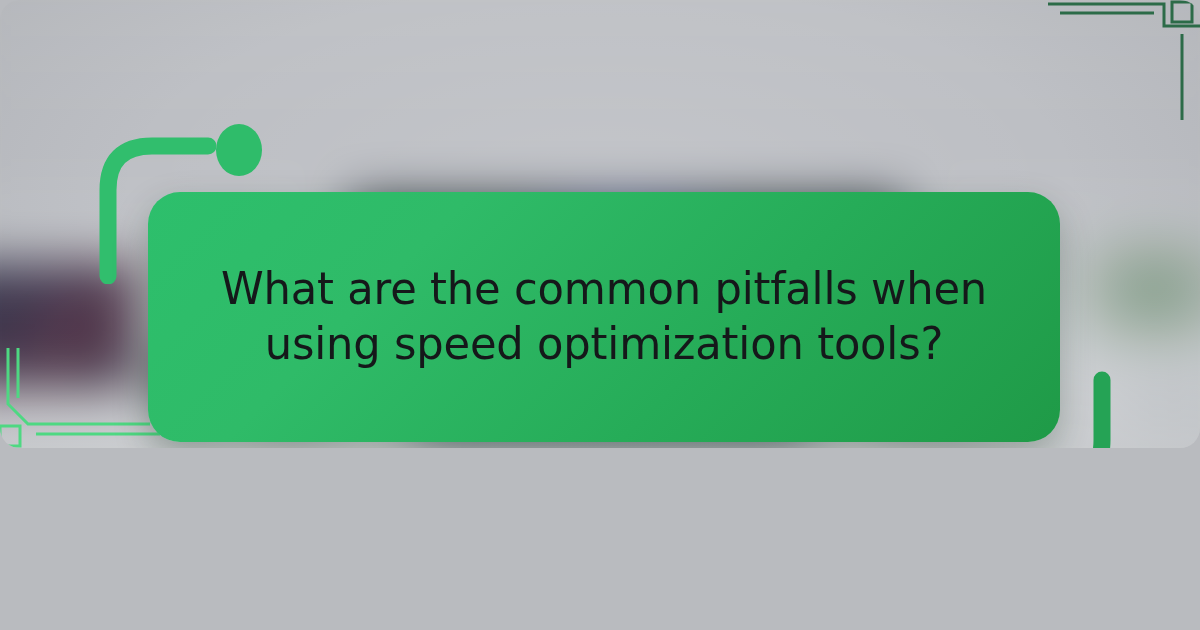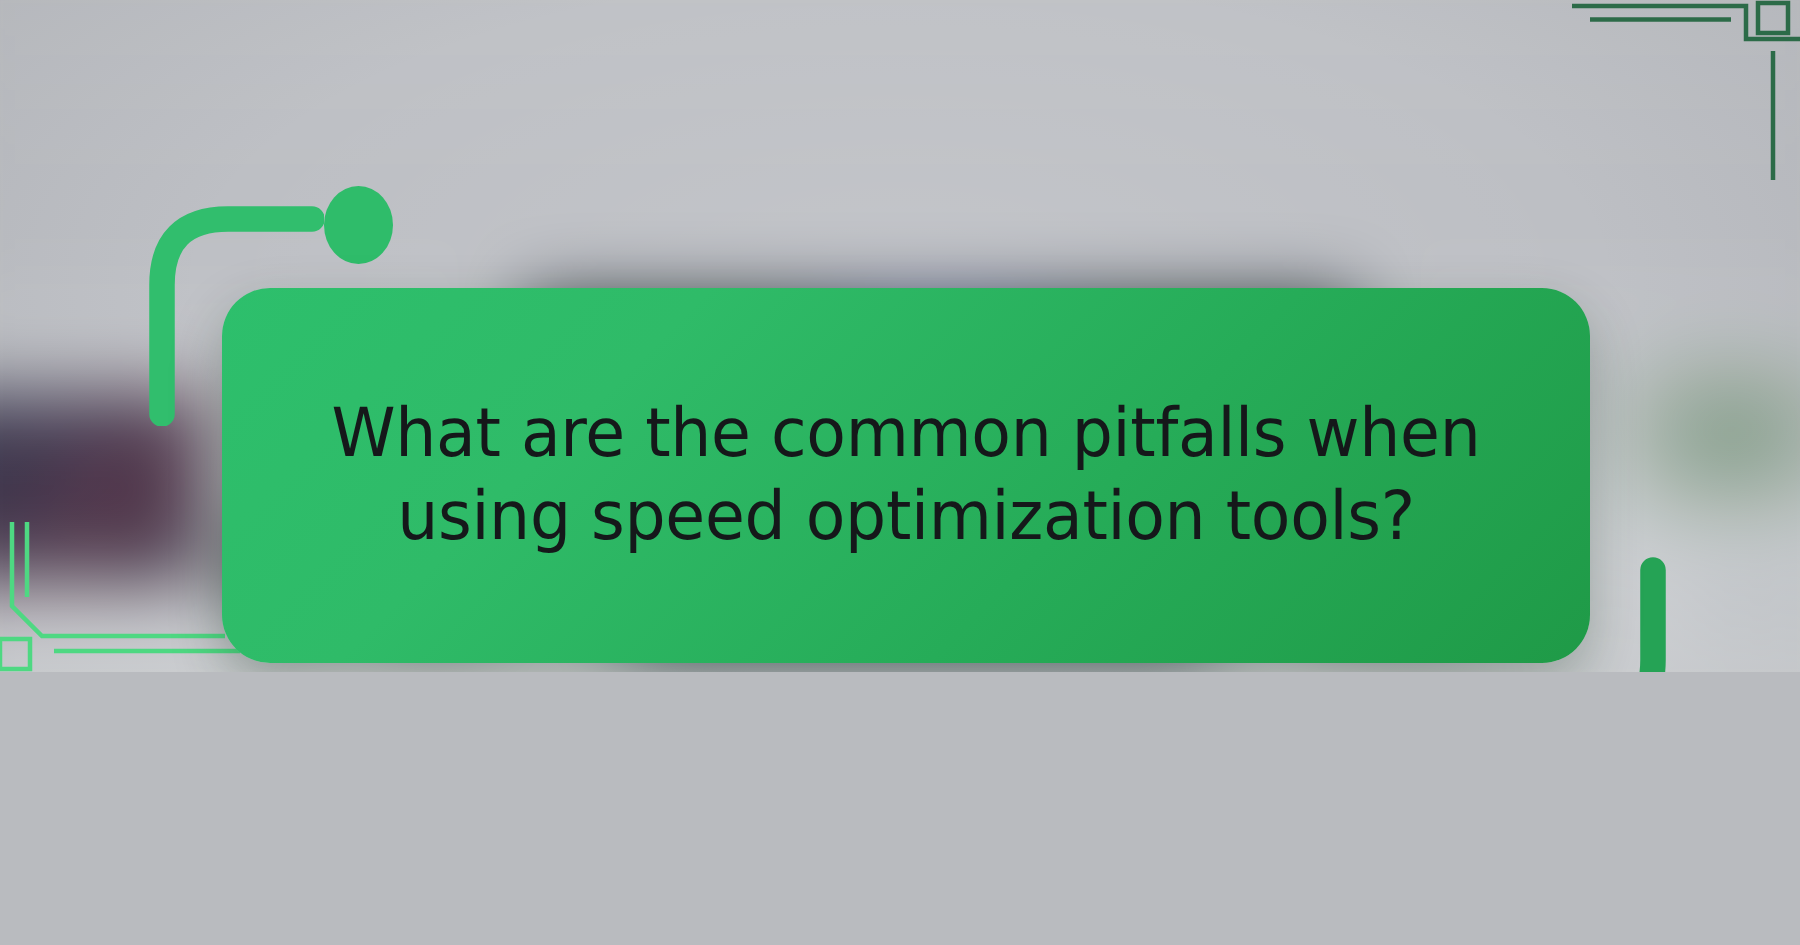--- a/index.html
+++ b/index.html
@@ -12,20 +12,21 @@
     background: #b9bbbf;
     font-family: "DejaVu Sans", sans-serif;
   }
 
   #stage {
     position: relative;
     width: 1200px;
     height: 448px;
     overflow: hidden;
     background: #b9bbc0;
+    border-radius: 20px;
   }
 
   
   .bg-layer {
     position: absolute;
     inset: -60px;
     overflow: hidden;
     filter: blur(26px) saturate(0.92);
   }
   .bg-base {

